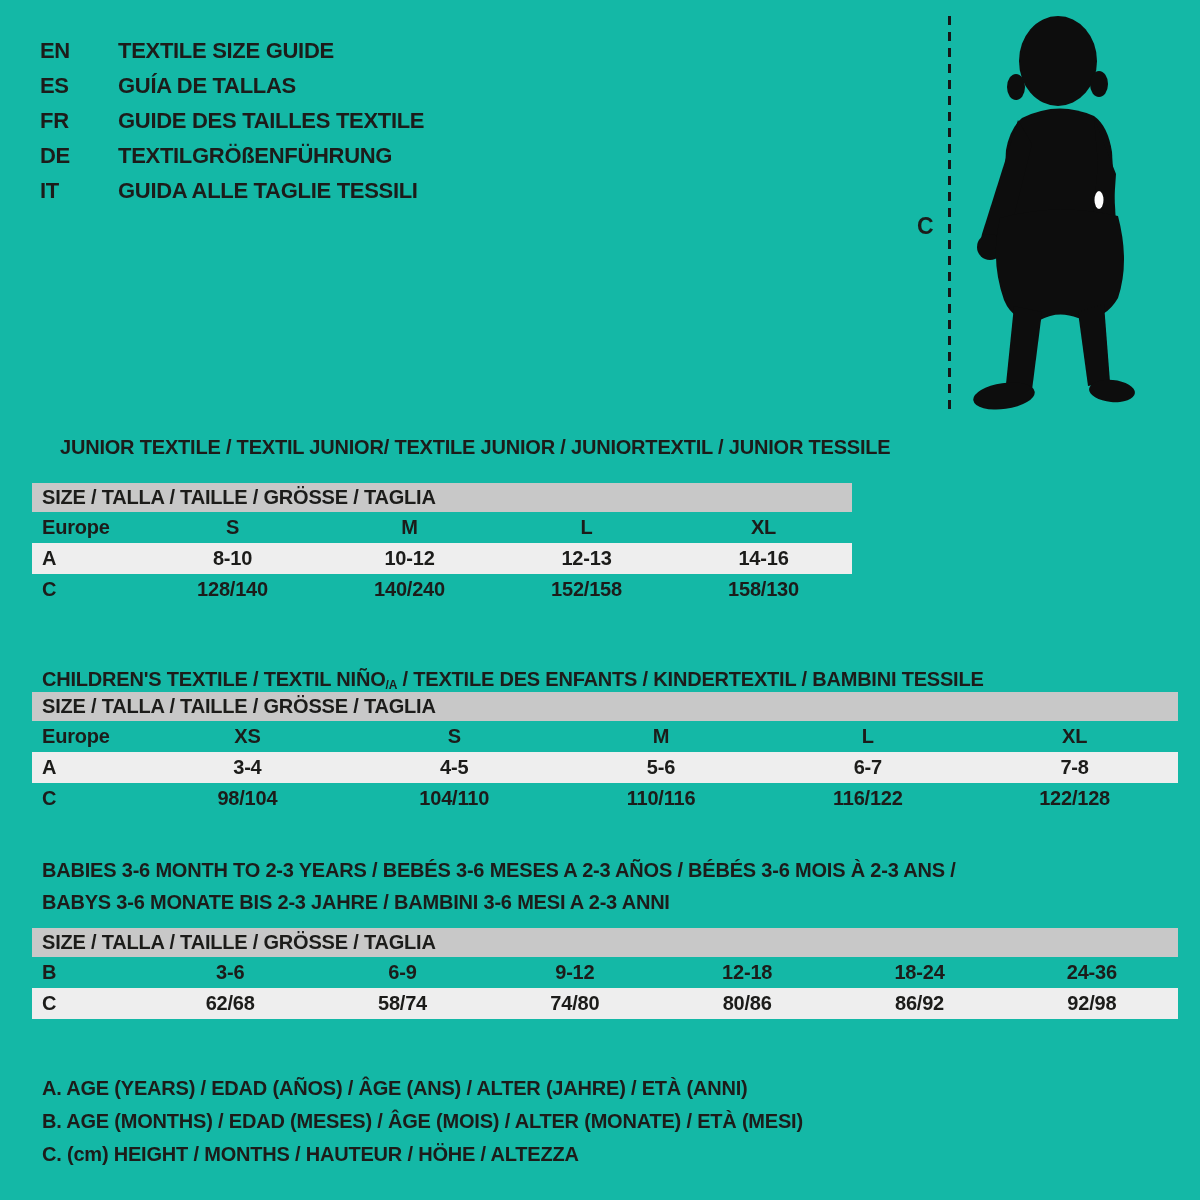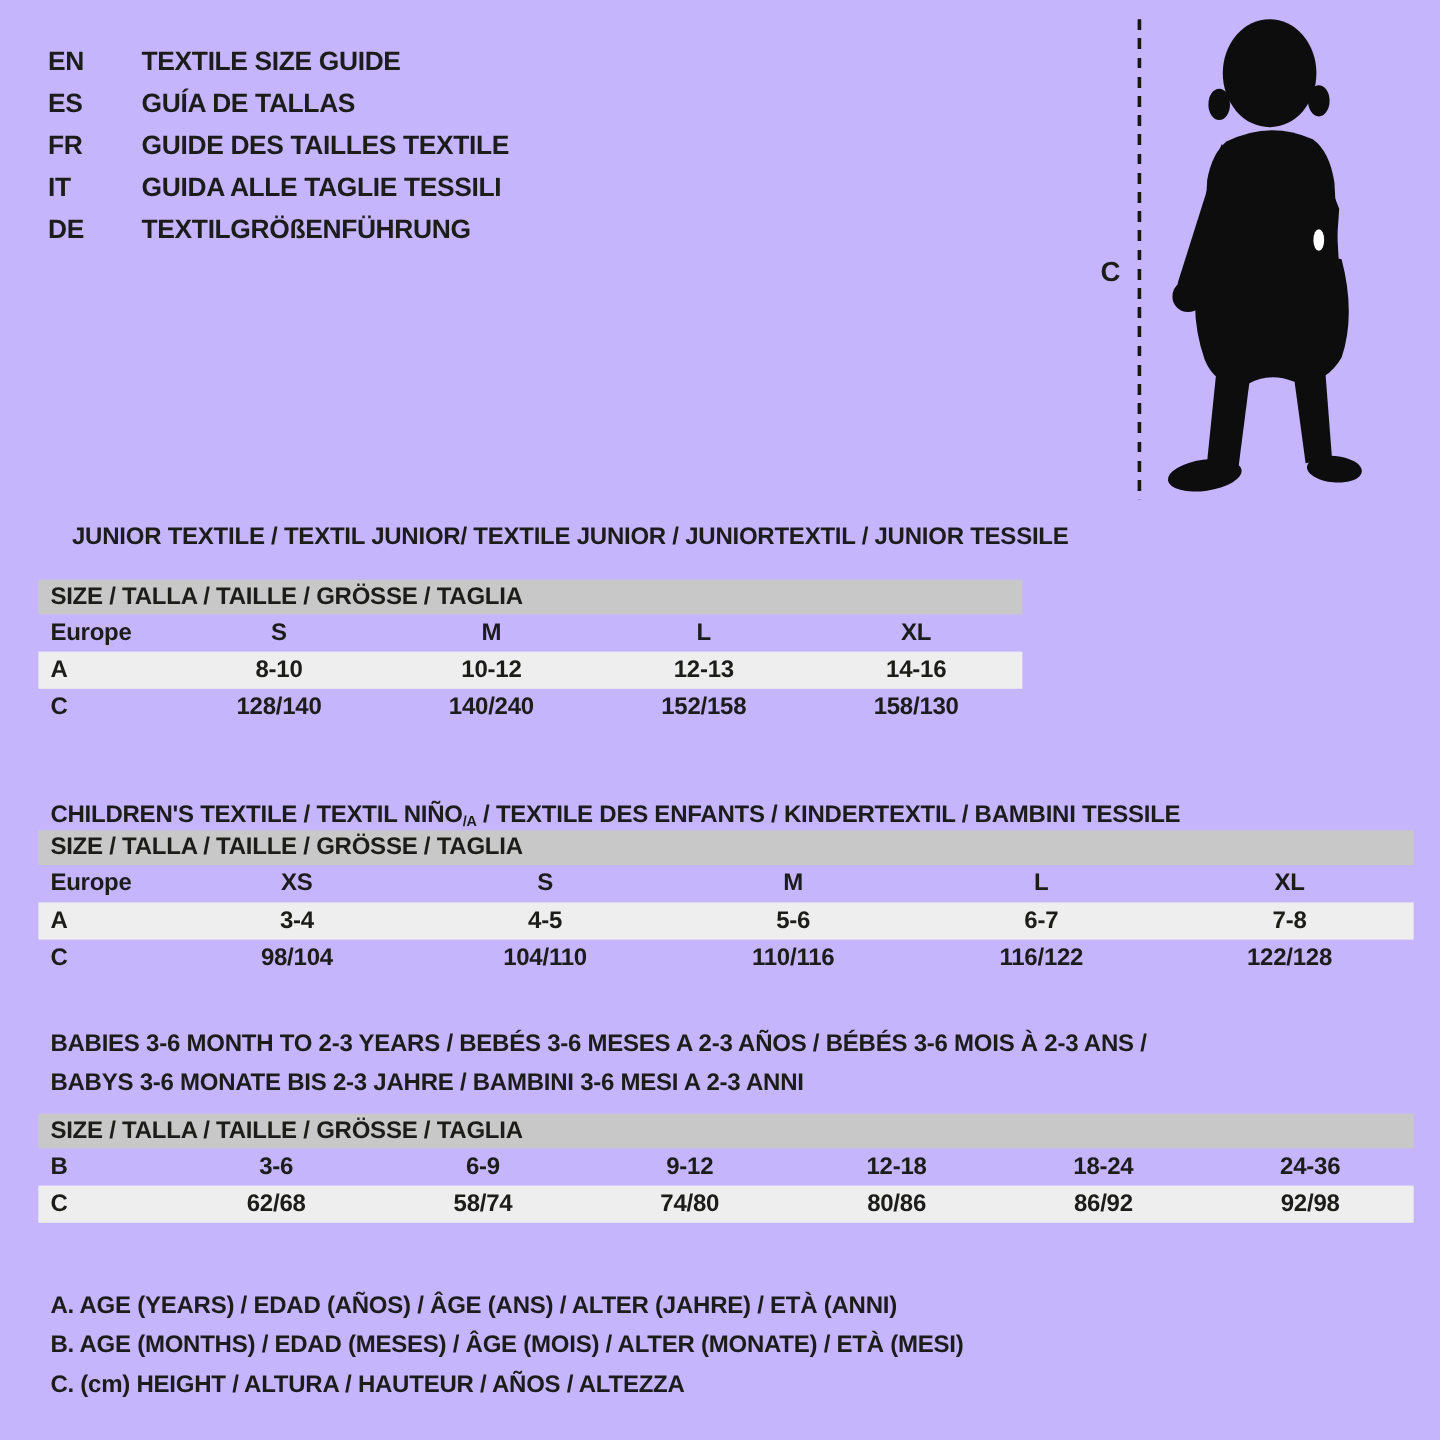--- a/index.html
+++ b/index.html
@@ -1,20 +1,20 @@
 <!DOCTYPE html>
 <html><head>
 <meta charset="utf-8">
 <style>
   html, body { margin: 0; padding: 0; background: #ffffff; }
   .page {
     position: relative;
     width: 1200px;
     height: 1200px;
-    background: #c4b5fd;
+    background: #14b8a6;
     font-family: "Liberation Sans", sans-serif;
     font-weight: 700;
     color: #1c1c1a;
     overflow: hidden;
   }
 
   
   .lang-block { position: absolute; left: 40px; top: 33px; }
   .lang-row { display: flex; height: 35px; align-items: center; font-size: 22px; letter-spacing: -0.3px; }
   .lang-code { width: 78px; }
@@ -71,26 +71,26 @@
     </div>
     <div class="lang-row">
       <span class="lang-code">ES</span>
       <span class="lang-label">GUÍA DE TALLAS</span>
     </div>
     <div class="lang-row">
       <span class="lang-code">FR</span>
       <span class="lang-label">GUIDE DES TAILLES TEXTILE</span>
     </div>
     <div class="lang-row">
+      <span class="lang-code">DE</span>
+      <span class="lang-label">TEXTILGRÖßENFÜHRUNG</span>
+    </div>
+    <div class="lang-row">
       <span class="lang-code">IT</span>
       <span class="lang-label">GUIDA ALLE TAGLIE TESSILI</span>
-    </div>
-    <div class="lang-row">
-      <span class="lang-code">DE</span>
-      <span class="lang-label">TEXTILGRÖßENFÜHRUNG</span>
     </div>
   </div>
 
   <div class="measure-line"></div>
   <span class="measure-label">C</span>
   <svg class="figure-svg" width="176" height="402" viewBox="0 0 176 402" xmlns="http://www.w3.org/2000/svg">
     <g fill="#0d0d0d">
       <ellipse cx="96" cy="47" rx="39" ry="45"></ellipse>
       <ellipse cx="54" cy="73" rx="9" ry="13"></ellipse>
       <ellipse cx="137" cy="70" rx="9" ry="13"></ellipse>
@@ -182,15 +182,15 @@
       <span>58/74</span>
       <span>74/80</span>
       <span>80/86</span>
       <span>86/92</span>
       <span>92/98</span>
     </div>
   </div>
 
   <span class="legend-line" id="legend-1">B. AGE (MONTHS) / EDAD (MESES) / ÂGE (MOIS) / ALTER (MONATE) / ETÀ (MESI)</span>
   <span class="legend-line" id="legend-0">A. AGE (YEARS) / EDAD (AÑOS) / ÂGE (ANS) / ALTER (JAHRE) / ETÀ (ANNI)</span>
-  <span class="legend-line" id="legend-2">C. (cm) HEIGHT / ALTURA / HAUTEUR / AÑOS / ALTEZZA</span>
+  <span class="legend-line" id="legend-2">C. (cm) HEIGHT / MONTHS / HAUTEUR / HÖHE / ALTEZZA</span>
 
 </div>
 
 </body></html>

